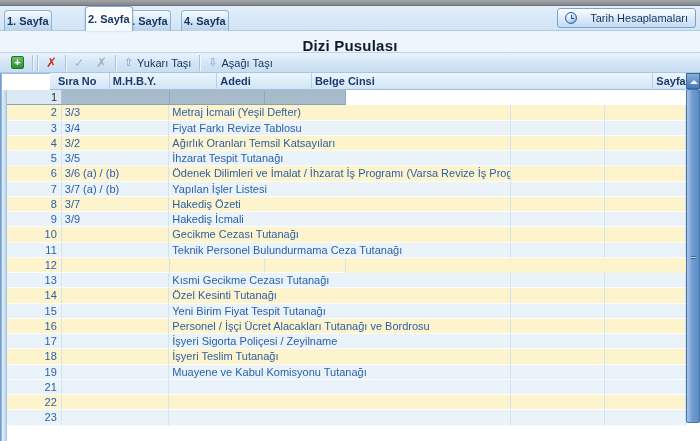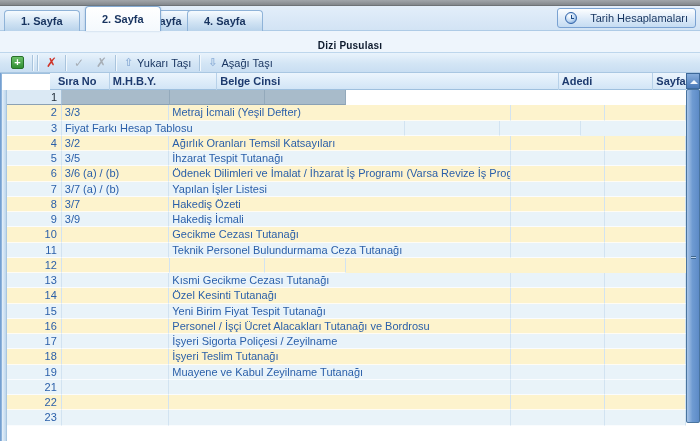--- a/index.html
+++ b/index.html
@@ -18,53 +18,53 @@
   
   .tabstrip{
     position:absolute;left:0;top:6px;width:700px;height:25px;
     background:linear-gradient(#e3eefa,#d2e3f4);
   }
   .tabstrip .rule{
     position:absolute;left:0;bottom:0;width:700px;height:1px;background:#aecbe6;
   }
   .tab{
     position:absolute;bottom:0;height:21px;line-height:21px;
-    padding:0 16px;font-size:11px;font-weight:bold;color:#17335f;
+    padding:0 2px;font-size:11px;font-weight:bold;color:#17335f;
     background:linear-gradient(#f6fbff,#cfe2f3 60%,#b9d3eb);
     border:1px solid #8fb3d8;border-bottom:none;
     border-radius:4px 4px 0 0;box-sizing:border-box;cursor:default;
   }
   .tab.active{
     height:25px;line-height:25px;z-index:3;
     background:linear-gradient(#ffffff,#f4f9fd);
     border:1px solid #86abd3;border-bottom:none;
     box-shadow:0 0 2px rgba(120,160,200,.6);
   }
-  .tab1{left:4px;}  .tab2{left:61px;margin-left:24px;} .tab3{left:123px;} .tab4{left:187px;}
+  .tab1{left:4px;}  .tab2{left:61px;margin-left:24px;} .tab3{left:123px;} .tab4{left:181px;}
   
   .hdr-btn{
     position:absolute;right:4px;top:2px;height:20px;z-index:4;
     display:flex;align-items:center;gap:13px;padding:0 7px;
     font-size:11px;color:#16345f;
     background:linear-gradient(#fdfeff,#dbe9f8 55%,#c5dcf2);
     border:1px solid #7aa2d2;border-radius:3px;box-sizing:border-box;
   }
   .clock{width:12px;height:12px;border-radius:50%;
     background:radial-gradient(circle at 35% 30%,#ffffff,#bcd6f2 55%,#5d8cc6);
     border:1px solid #2f62a8;position:relative;box-sizing:border-box;}
   .clock:before,.clock:after{content:"";position:absolute;background:#1d4a86;}
   .clock:before{left:5px;top:2px;width:1px;height:4px;}
   .clock:after{left:5px;top:5px;width:3px;height:1px;}
   
   .title-band{
     position:absolute;left:0;top:31px;width:700px;height:21px;
     background:#eef5fc;text-align:center;
   }
   .title-band h1{
-    margin:4px;font-size:10px;line-height:21px;font-weight:bold;color:#0e1b2e;
+    margin:4px;font-size:15px;line-height:21px;font-weight:bold;color:#0e1b2e;
     letter-spacing:.2px;
   }
   
   .toolbar{
     position:absolute;left:0;top:52px;width:700px;height:21px;
     background:linear-gradient(#e9f3fc,#d3e5f5 55%,#c9def2);
     border-top:1px solid #bdd6ec;border-bottom:1px solid #a9c7e2;
     display:flex;align-items:center;box-sizing:border-box;padding-left:5px;
     font-size:11px;color:#17335f;
   }
@@ -179,42 +179,43 @@
 </div>
 
 <div class="grid"></div>
 <div class="side-border-l"></div>
 <div class="indicator"></div>
 
 <div class="thead">
   <div class="th blank"></div>
   <div class="th c-sira">Sıra No</div>
   <div class="th c-mhby">M.H.B.Y.</div>
+  <div class="th c-adedi">Adedi</div>
   <div class="th c-belge">Belge Cinsi</div>
-  <div class="th c-adedi">Adedi</div>
   <div class="th c-sayfa">Sayfa No</div>
 </div>
 
 <div class="tbody">
     <div class="trow sel">
       <div class="td c-sira">1</div>
       <div class="td c-mhby"></div>
       <div class="td c-adedi"></div>
       <div class="td c-sayfa"></div>
     </div>
     <div class="trow alt">
       <div class="td c-sira">2</div>
       <div class="td c-mhby">3/3</div>
       <div class="td c-belge">Metraj İcmali (Yeşil Defter)</div>
       <div class="td c-adedi"></div>
       <div class="td c-sayfa"></div>
     </div>
     <div class="trow norm">
       <div class="td c-sira">3</div>
-      <div class="td c-belge">Fiyat Farkı Hesap Tablosu</div>
+      <div class="td c-mhby">3/4</div>
+      <div class="td c-belge">Fiyat Farkı Revize Tablosu</div>
       <div class="td c-adedi"></div>
       <div class="td c-sayfa"></div>
     </div>
     <div class="trow alt">
       <div class="td c-sira">4</div>
       <div class="td c-mhby">3/2</div>
       <div class="td c-belge">Ağırlık Oranları Temsil Katsayıları</div>
       <div class="td c-adedi"></div>
       <div class="td c-sayfa"></div>
     </div>
@@ -311,21 +312,21 @@
     <div class="trow alt">
       <div class="td c-sira">18</div>
       <div class="td c-mhby"></div>
       <div class="td c-belge">İşyeri Teslim Tutanağı</div>
       <div class="td c-adedi"></div>
       <div class="td c-sayfa"></div>
     </div>
     <div class="trow norm">
       <div class="td c-sira">19</div>
       <div class="td c-mhby"></div>
-      <div class="td c-belge">Muayene ve Kabul Zeyilname Tutanağı</div>
+      <div class="td c-belge">Muayene ve Kabul Komisyonu Tutanağı</div>
       <div class="td c-adedi"></div>
       <div class="td c-sayfa"></div>
     </div>
     <div class="trow norm">
       <div class="td c-sira">21</div>
       <div class="td c-mhby"></div>
       <div class="td c-belge"></div>
       <div class="td c-adedi"></div>
       <div class="td c-sayfa"></div>
     </div>

